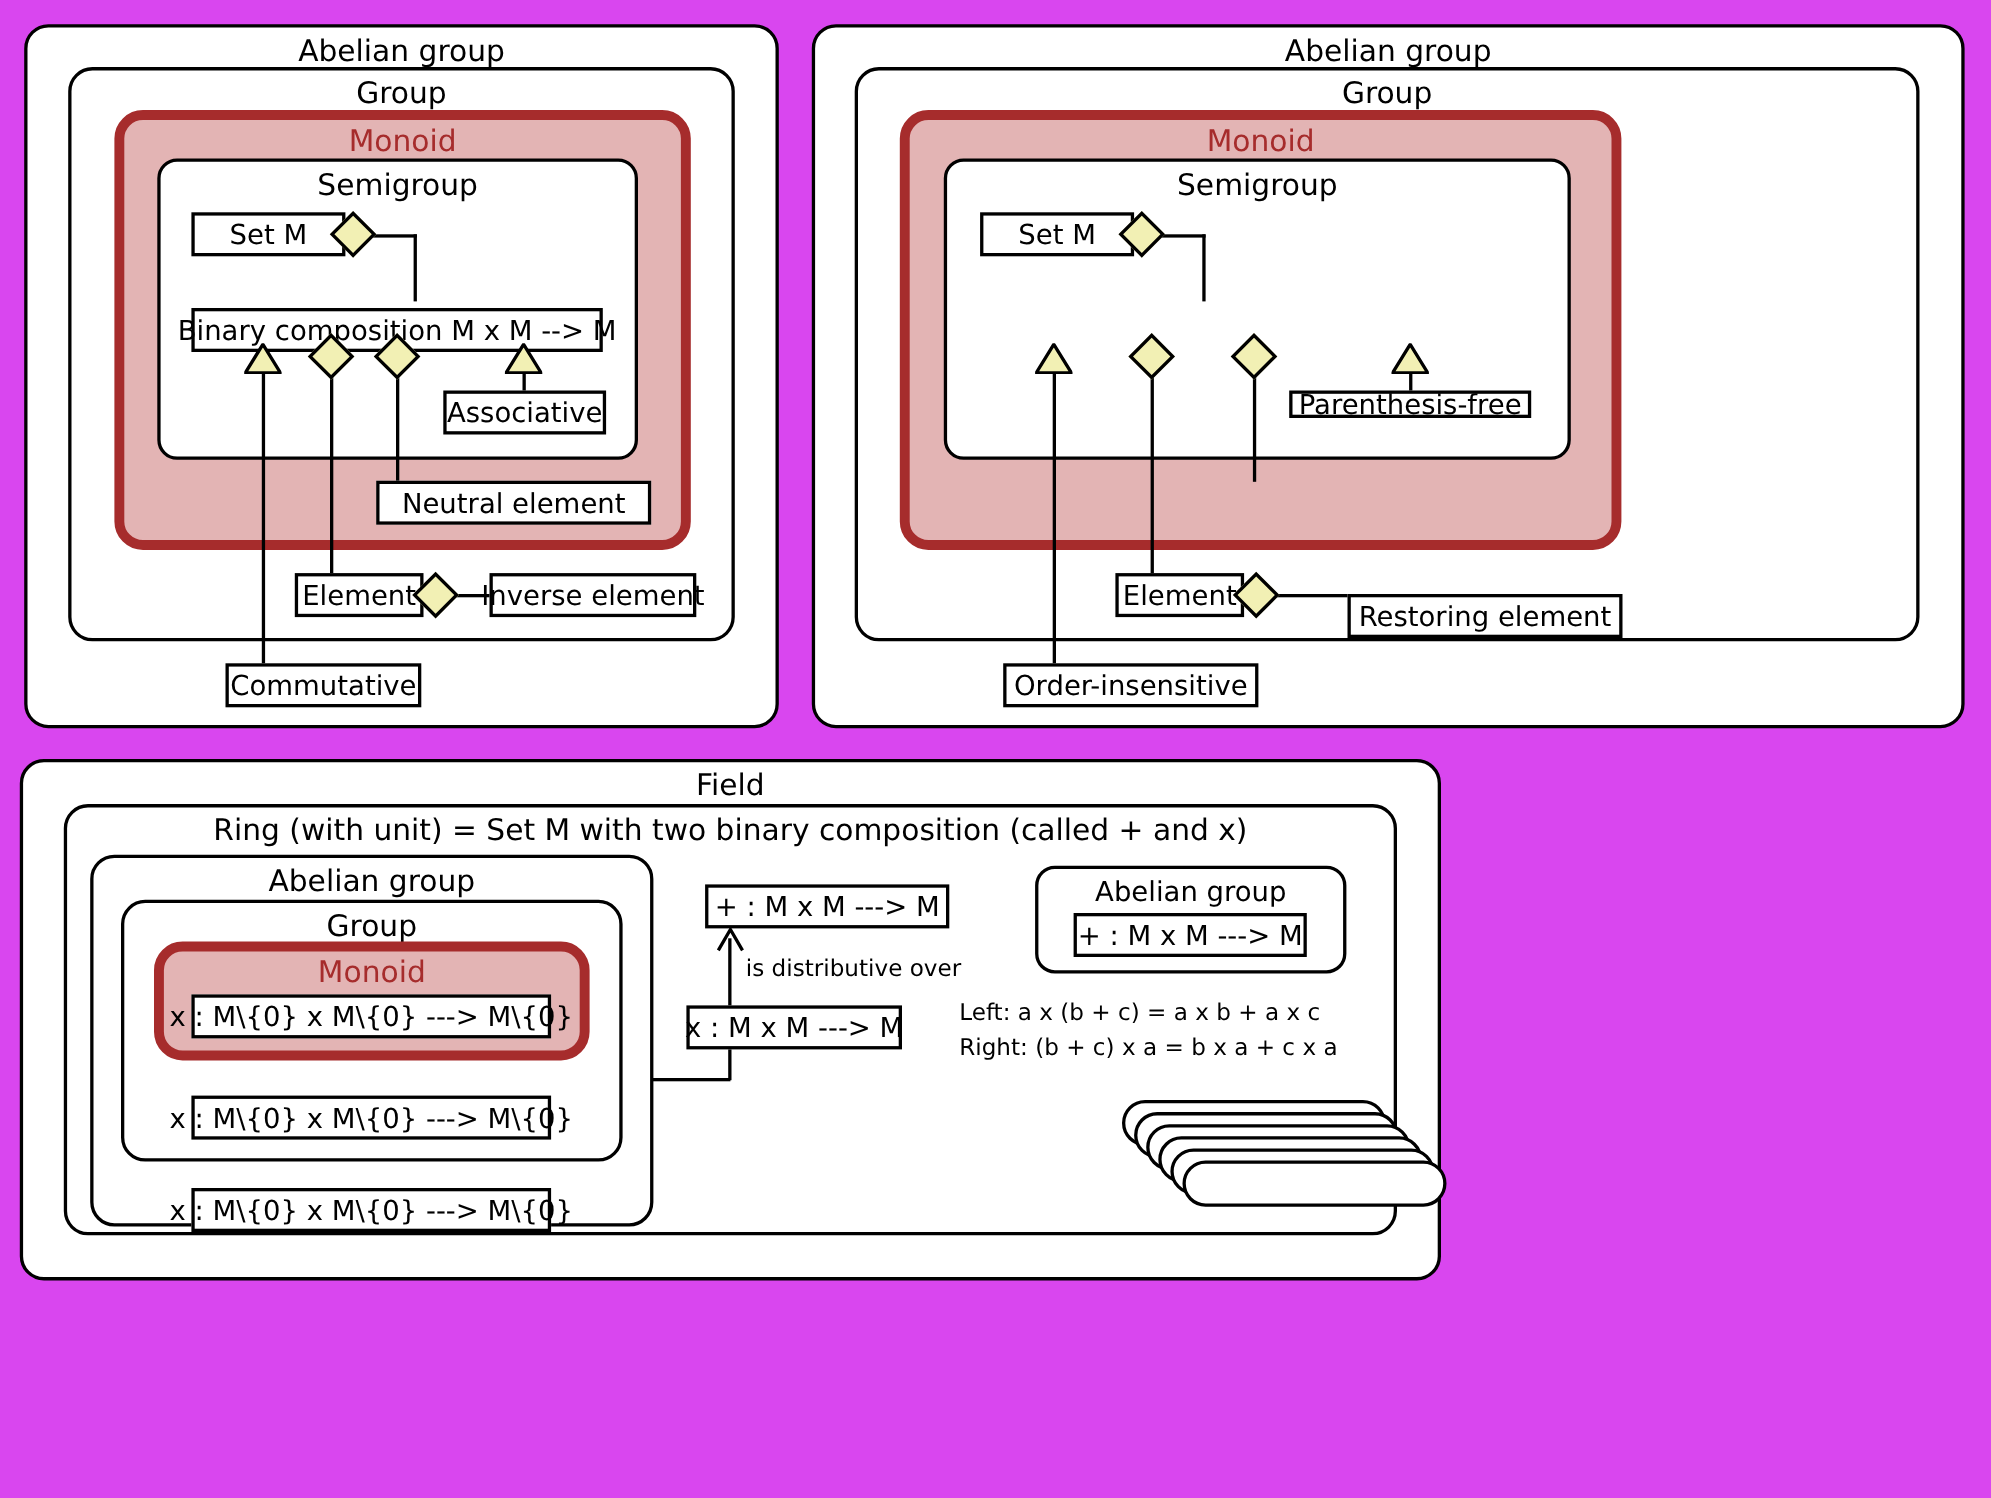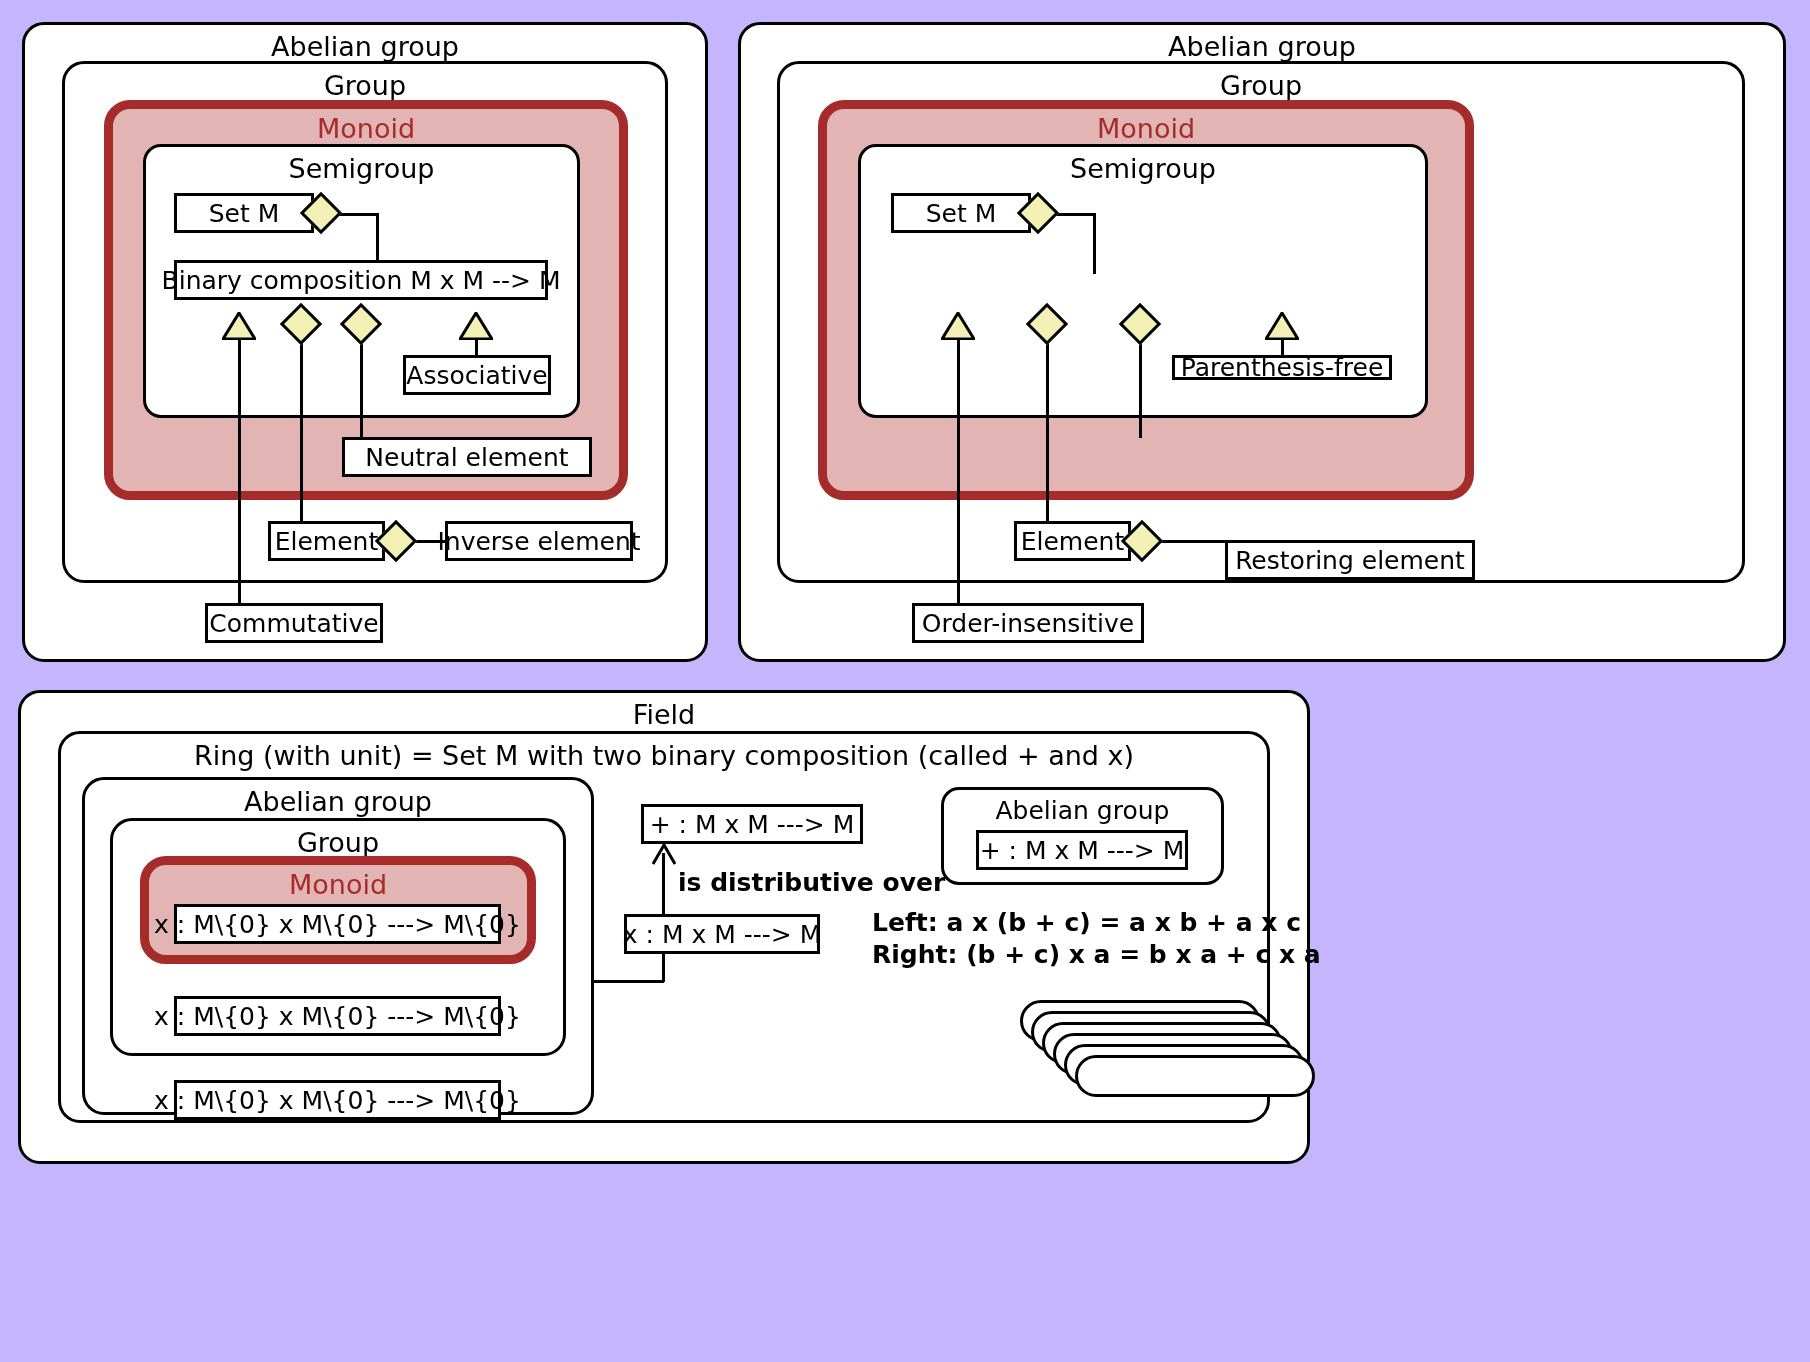--- a/index.html
+++ b/index.html
@@ -4,21 +4,21 @@
 <style>
   html, body {
     margin: 0;
     padding: 0;
     background: #f0f0c0;
   }
   #stage {
     position: relative;
     width: 1810px;
     height: 1362px;
-    background: #c4b5fd;
+    background: #d946ef;
     font-family: "DejaVu Sans", sans-serif;
     overflow: hidden;
   }
 
   
   .panel {
     position: absolute;
     background: #ffffff;
     border: 3px solid #000000;
     border-radius: 22px;
@@ -101,25 +101,24 @@
     position: absolute;
     width: 34px;
     height: 28px;
     z-index: 7;
   }
   .tri svg { display: block; }
 
   
   .ftext {
     position: absolute;
-    font-size: 25px;
+    font-size: 21px;
     color: #000;
     white-space: nowrap;
     z-index: 6;
-    font-weight: bold;
   }
 
   
   .card-stack { position: absolute; z-index: 5; }
   .card {
     position: absolute;
     width: 240px;
     height: 42px;
     background: #fff;
     border: 3px solid #000;
@@ -151,21 +150,21 @@
   </div>
 
   <div class="hline" style="left:327px; top:213px; width:52px;"></div>
   <div class="vline" style="left:376px; top:213px; height:61px;"></div>
   <div class="diamond" style="left:306px; top:198px;"></div>
 
   <div class="node" style="left:174px; top:193px; width:140px; height:40px;">
     <span>Set M</span>
   </div>
 
-  <div class="node" style="left:174px; top:260px; width:374px; height:40px;">
+  <div class="node" style="left:174px; top:280px; width:374px; height:40px;">
     <span>Binary composition M x M --&gt; M</span>
   </div>
 
   <div class="tri" style="left:222px; top:312px;">
     <svg width="34" height="28" viewBox="0 0 34 28">
       <polygon points="17,1 33,27 1,27" fill="#f2f0b4" stroke="#000" stroke-width="3"></polygon>
     </svg>
   </div>
   <div class="vline" style="left:238px; top:338px; height:266px;"></div>
 

